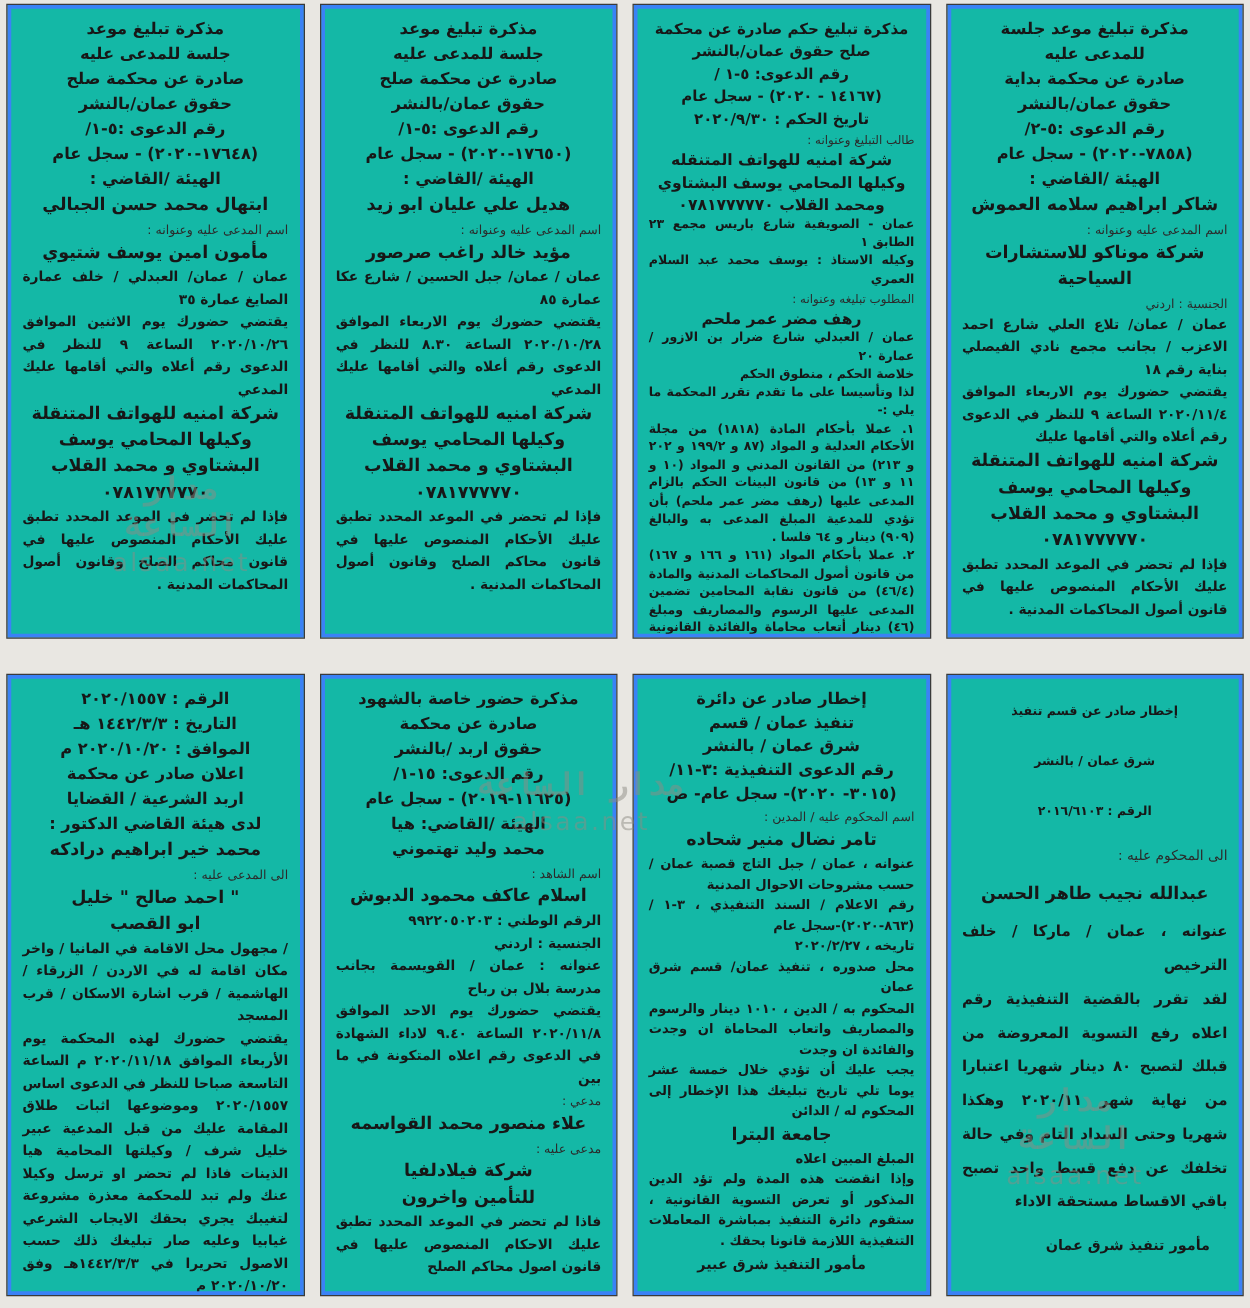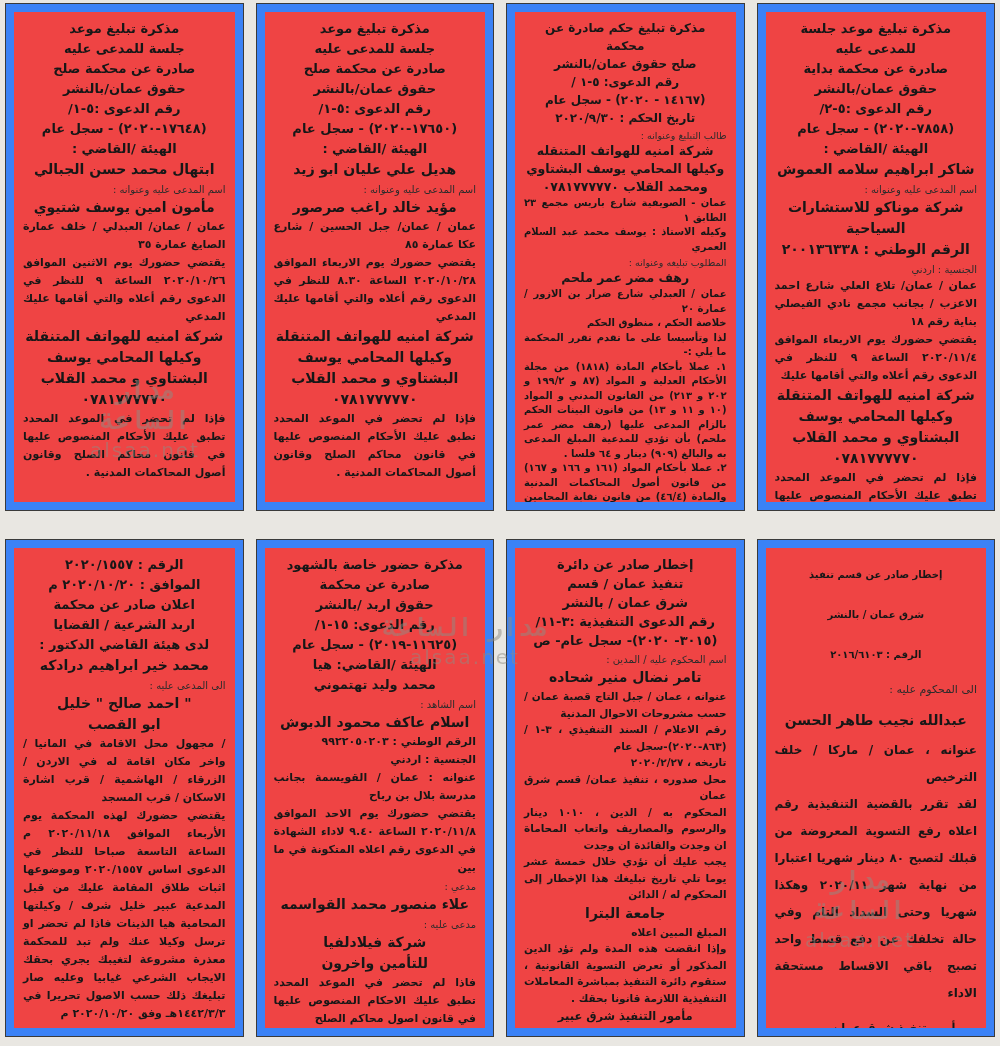--- a/index.html
+++ b/index.html
@@ -15,23 +15,23 @@
     display:grid;
     grid-template-columns:repeat(4,1fr);
     grid-template-rows:506px 496px;
     gap:30px 14px;
     padding:4px 6px;
     box-sizing:border-box;
     height:100%;
   }
   .notice{
     direction:rtl;
-    border:8px solid #3b82f6;
+    border:3px solid #3b82f6;
     outline:1px solid #3a3a3a;
-    background:#ef4444;
+    background:#14b8a6;
     padding:7px 9px;
     box-sizing:border-box;
     overflow:hidden;
   }
   .ln{width:100%;}
   .ln.h{text-align:center;font-weight:bold;font-size:13px;line-height:20px;}
   .ln.n{text-align:center;font-weight:bold;font-size:14px;line-height:21px;}
   .ln.c{text-align:center;font-weight:bold;font-size:14px;line-height:21px;letter-spacing:1.5px;}
   .ln.l{text-align:right;font-size:10px;line-height:15px;font-weight:normal;color:#2b2b2b;margin-top:2px;}
   .ln.b{text-align:justify;text-align-last:right;font-weight:bold;font-size:11px;line-height:18px;}
@@ -125,32 +125,32 @@
       <div class="ln h">للمدعى عليه</div>
       <div class="ln h">صادرة عن محكمة بداية</div>
       <div class="ln h">حقوق عمان/بالنشر</div>
       <div class="ln h">رقم الدعوى :٥-٢/</div>
       <div class="ln h">(٧٨٥٨-٢٠٢٠) - سجل عام</div>
       <div class="ln h">الهيئة /القاضي :</div>
       <div class="ln n">شاكر ابراهيم سلامه العموش</div>
       <div class="ln l">اسم المدعى عليه وعنوانه :</div>
       <div class="ln n">شركة موناكو للاستشارات</div>
       <div class="ln n">السياحية</div>
-      <div class="ln n">الرقم الوطني : ٢٠٠١٣٦٣٣٨</div>
       <div class="ln l">الجنسية : اردني</div>
       <div class="ln b">عمان / عمان/ تلاع العلي شارع احمد الاعزب / بجانب مجمع نادي الفيصلي بناية رقم ١٨</div>
       <div class="ln b">يقتضي حضورك يوم الاربعاء الموافق ٢٠٢٠/١١/٤ الساعة ٩ للنظر في الدعوى رقم أعلاه والتي أقامها عليك</div>
       <div class="ln n">شركة امنيه للهواتف المتنقلة</div>
       <div class="ln n">وكيلها المحامي يوسف</div>
       <div class="ln n">البشتاوي و محمد القلاب</div>
       <div class="ln c">٠٧٨١٧٧٧٧٧٠</div>
       <div class="ln b">فإذا لم تحضر في الموعد المحدد تطبق عليك الأحكام المنصوص عليها في قانون أصول المحاكمات المدنية .</div>
     </section>
   <section class="notice">
       <div class="ln h">الرقم : ٢٠٢٠/١٥٥٧</div>
+      <div class="ln h">التاريخ : ١٤٤٢/٣/٣ هـ</div>
       <div class="ln h">الموافق : ٢٠٢٠/١٠/٢٠ م</div>
       <div class="ln h">اعلان صادر عن محكمة</div>
       <div class="ln h">اربد الشرعية / القضايا</div>
       <div class="ln h">لدى هيئة القاضي الدكتور :</div>
       <div class="ln n">محمد خير ابراهيم درادكه</div>
       <div class="ln l">الى المدعى عليه :</div>
       <div class="ln n">" احمد صالح " خليل</div>
       <div class="ln n">ابو القصب</div>
       <div class="ln b">/ مجهول محل الاقامة في المانيا / واخر مكان اقامة له في الاردن / الزرقاء / الهاشمية / قرب اشارة الاسكان / قرب المسجد</div>
       <div class="ln b">يقتضي حضورك لهذه المحكمة يوم الأربعاء الموافق ٢٠٢٠/١١/١٨ م الساعة التاسعة صباحا للنظر في الدعوى اساس ٢٠٢٠/١٥٥٧ وموضوعها اثبات طلاق المقامة عليك من قبل المدعية عبير خليل شرف / وكيلتها المحامية هيا الذينات فاذا لم تحضر او ترسل وكيلا عنك ولم تبد للمحكمة معذرة مشروعة لتغيبك يجري بحقك الايجاب الشرعي غيابيا وعليه صار تبليغك ذلك حسب الاصول تحريرا في ١٤٤٢/٣/٣هـ وفق ٢٠٢٠/١٠/٢٠ م</div>

